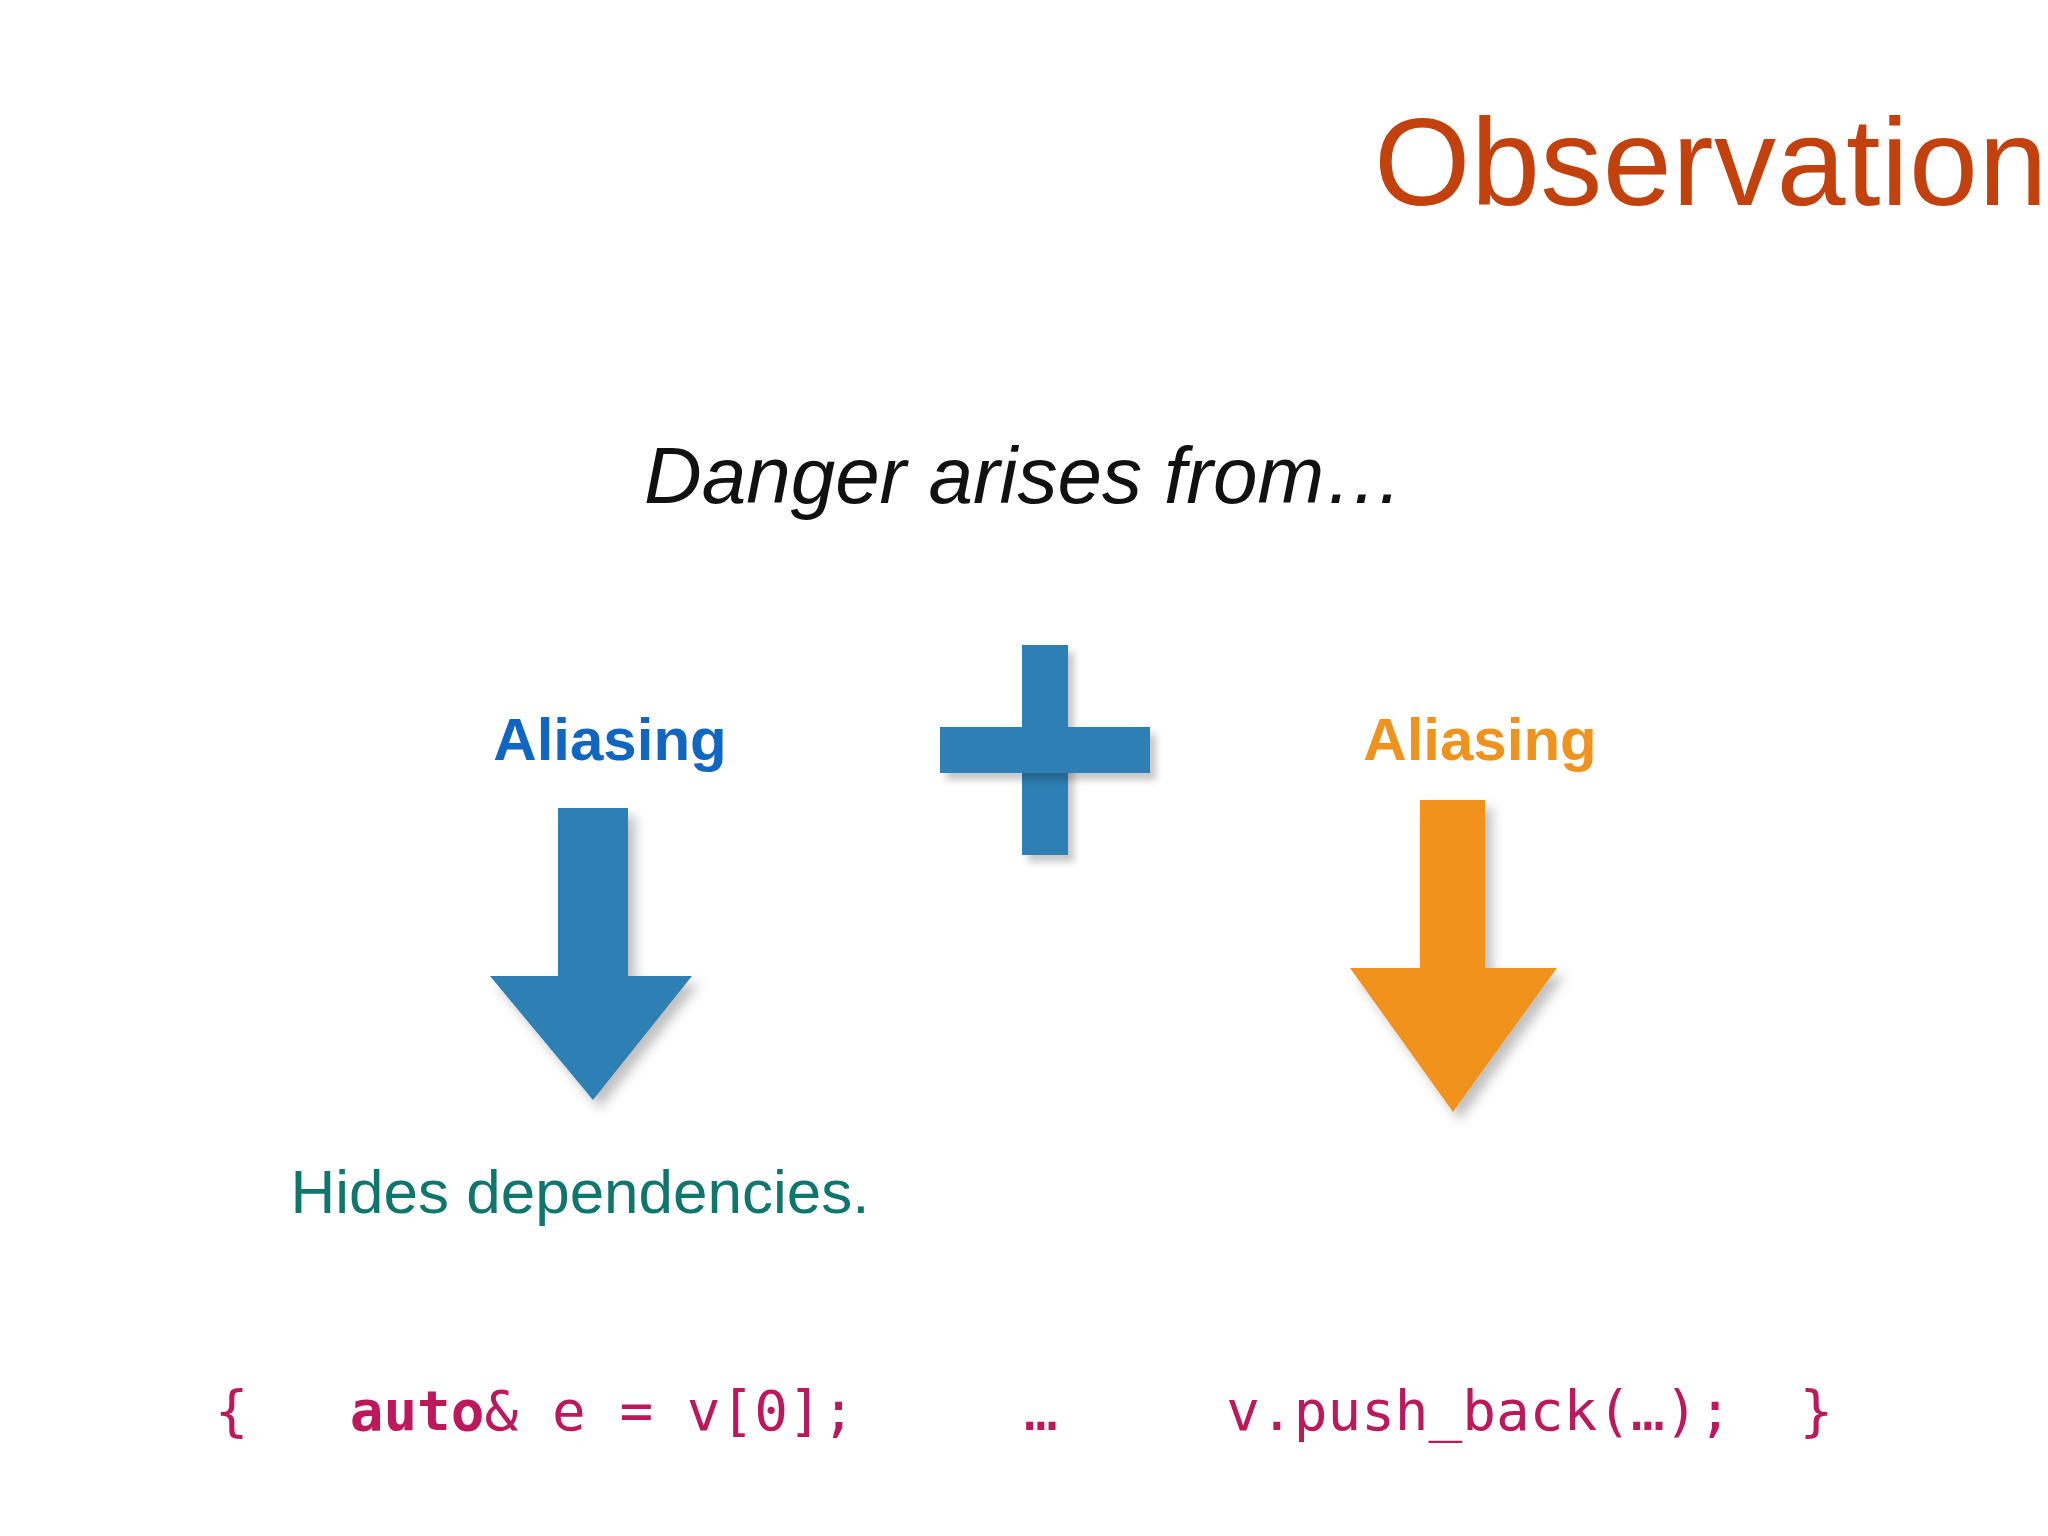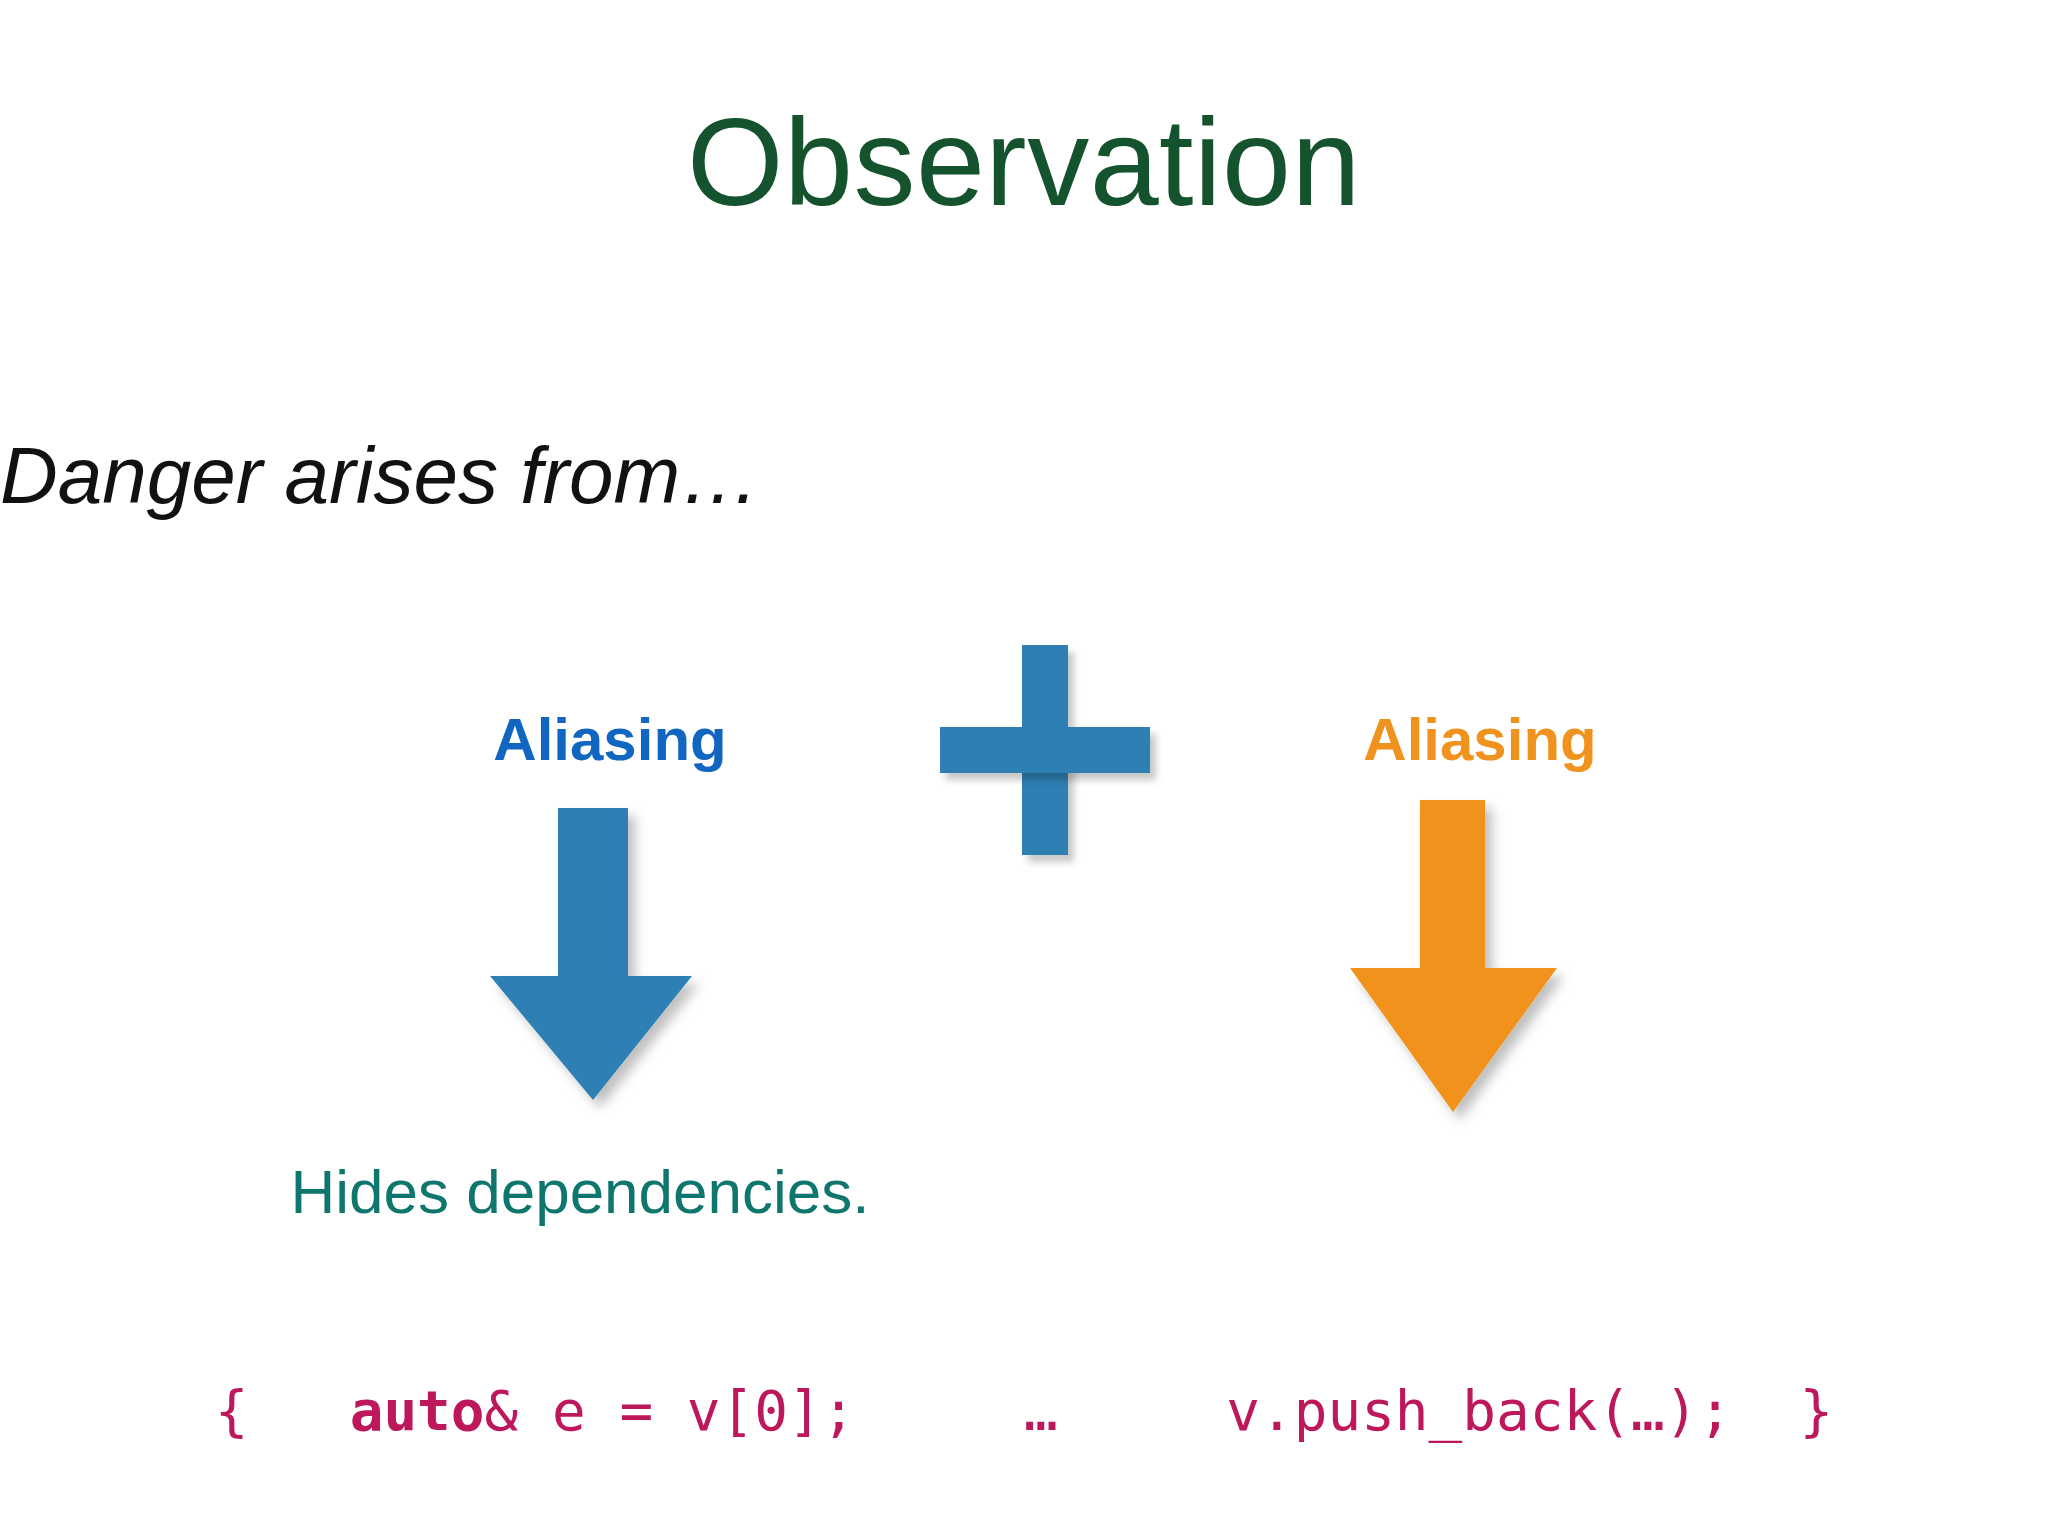--- a/index.html
+++ b/index.html
@@ -22,36 +22,37 @@
     height: 1536px;
     background: #ffffff;
   }
 
   
   .title {
     position: absolute;
     left: 0;
     top: 96px;
     width: 2048px;
-    text-align: center;
+    text-align: right;
     font-family: "Liberation Sans", sans-serif;
     font-weight: 300;
     font-size: 124px;
     line-height: 1.08;
     letter-spacing: 0.5px;
-    color: #14532d;
+    color: #c2410c;
     white-space: nowrap;
   }
 
   
   .subtitle {
     position: absolute;
     left: 0;
     top: 432px;
     width: 2048px;
+    text-align: center;
     font-family: "Liberation Sans", sans-serif;
     font-style: italic;
     font-weight: 400;
     font-size: 80px;
     line-height: 1.1;
     color: #111111;
     white-space: nowrap;
   }
 
   

